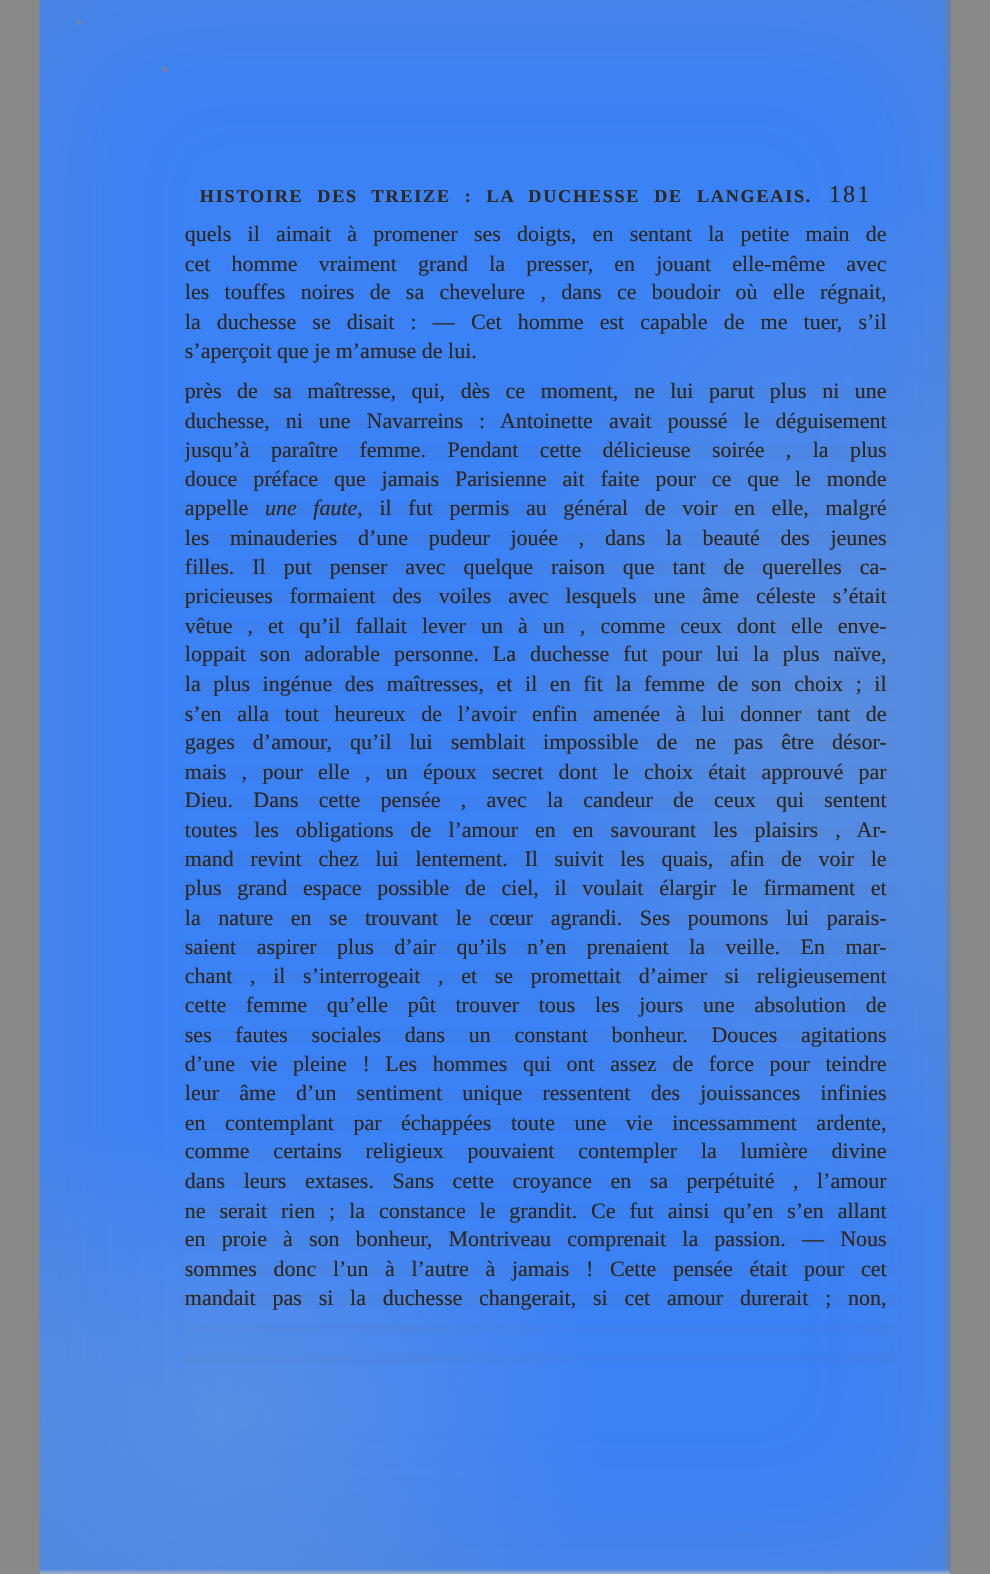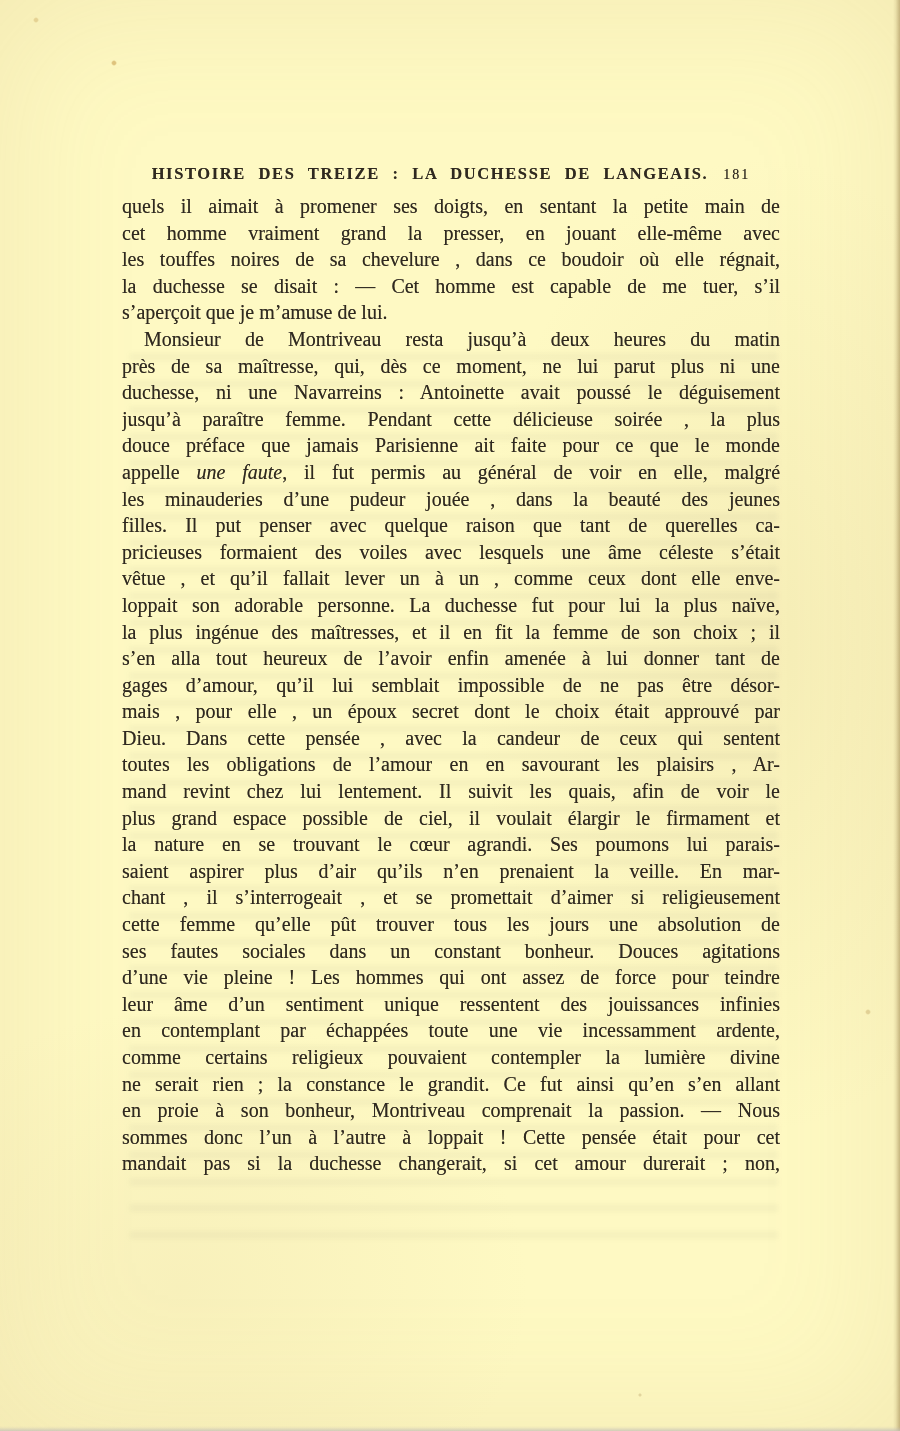--- a/index.html
+++ b/index.html
@@ -1,21 +1,21 @@
 <!DOCTYPE html>
 <html><head>
 <meta charset="utf-8">
 <style>
   html, body { margin: 0; padding: 0; background: #888; }
   .page {
     position: relative;
-    width: 900px;
+    width: 828px;
     height: 1431px;
     margin: 0 auto;
-    background: #fef9c3;
+    background: #3b82f6;
     overflow: hidden;
     font-family: "Liberation Serif", serif;
     box-shadow: inset 0 0 140px rgba(186, 158, 96, 0.16);
   }
   
   .page::before {
     content: "";
     position: absolute; inset: 0;
     background:
       radial-gradient(circle at 114px 63px, rgba(186,132,44,0.45) 0 1.5px, transparent 3px),
@@ -65,26 +65,26 @@
     margin-bottom: 9px;
     white-space: nowrap;
   }
   .running-title {
     font-size: 16.5px;
     font-weight: 700;
     letter-spacing: 1.6px;
     word-spacing: 7px;
   }
   .page-number {
-    font-size: 14px;
+    font-size: 22px;
     font-weight: 400;
     letter-spacing: 2px;
   }
 
-  .paragraph { margin: 0; }
+  .paragraph { margin: 10px; }
   .line {
     font-size: 20px;
     line-height: 26.6px;
     height: 26.6px;
     text-align: justify;
     text-align-last: justify;
     -moz-text-align-last: justify;
     white-space: normal;
     overflow: hidden;
   }
@@ -109,21 +109,20 @@
     </div>
     <div>
         <div class="paragraph">
           <div class="line"><span>quels il aimait à promener ses doigts, en sentant la petite main de</span></div>
           <div class="line"><span>cet homme vraiment grand la presser, en jouant elle-même avec</span></div>
           <div class="line"><span>les touffes noires de sa chevelure , dans ce boudoir où elle régnait,</span></div>
           <div class="line"><span>la duchesse se disait : — Cet homme est capable de me tuer, s’il</span></div>
           <div class="line no-just"><span>s’aperçoit que je m’amuse de lui.</span></div>
         </div>
         <div class="paragraph">
-          <div class="line indent"><span>Monsieur de Montriveau resta jusqu’à deux heures du matin</span></div>
           <div class="line"><span>près de sa maîtresse, qui, dès ce moment, ne lui parut plus ni une</span></div>
           <div class="line"><span>duchesse, ni une Navarreins : Antoinette avait poussé le déguisement</span></div>
           <div class="line"><span>jusqu’à paraître femme. Pendant cette délicieuse soirée , la plus</span></div>
           <div class="line"><span>douce préface que jamais Parisienne ait faite pour ce que le monde</span></div>
           <div class="line"><span>appelle </span><i>une faute</i><span>, il fut permis au général de voir en elle, malgré</span></div>
           <div class="line"><span>les minauderies d’une pudeur jouée , dans la beauté des jeunes</span></div>
           <div class="line"><span>filles. Il put penser avec quelque raison que tant de querelles ca-</span></div>
           <div class="line"><span>pricieuses formaient des voiles avec lesquels une âme céleste s’était</span></div>
           <div class="line"><span>vêtue , et qu’il fallait lever un à un , comme ceux dont elle enve-</span></div>
           <div class="line"><span>loppait son adorable personne. La duchesse fut pour lui la plus naïve,</span></div>
@@ -137,23 +136,24 @@
           <div class="line"><span>plus grand espace possible de ciel, il voulait élargir le firmament et</span></div>
           <div class="line"><span>la nature en se trouvant le cœur agrandi. Ses poumons lui parais-</span></div>
           <div class="line"><span>saient aspirer plus d’air qu’ils n’en prenaient la veille. En mar-</span></div>
           <div class="line"><span>chant , il s’interrogeait , et se promettait d’aimer si religieusement</span></div>
           <div class="line"><span>cette femme qu’elle pût trouver tous les jours une absolution de</span></div>
           <div class="line"><span>ses fautes sociales dans un constant bonheur. Douces agitations</span></div>
           <div class="line"><span>d’une vie pleine ! Les hommes qui ont assez de force pour teindre</span></div>
           <div class="line"><span>leur âme d’un sentiment unique ressentent des jouissances infinies</span></div>
           <div class="line"><span>en contemplant par échappées toute une vie incessamment ardente,</span></div>
           <div class="line"><span>comme certains religieux pouvaient contempler la lumière divine</span></div>
+          <div class="line"><span>dans leurs extases. Sans cette croyance en sa perpétuité , l’amour</span></div>
           <div class="line"><span>ne serait rien ; la constance le grandit. Ce fut ainsi qu’en s’en allant</span></div>
           <div class="line"><span>en proie à son bonheur, Montriveau comprenait la passion. — Nous</span></div>
-          <div class="line"><span>sommes donc l’un à l’autre à loppait ! Cette pensée était pour cet</span></div>
+          <div class="line"><span>sommes donc l’un à l’autre à jamais ! Cette pensée était pour cet</span></div>
           <div class="line"><span>mandait pas si la duchesse changerait, si cet amour durerait ; non,</span></div>
         </div>
       </div>
   </div>
 
   <div class="edge-right"></div>
   <div class="edge-bottom"></div>
 </div>
 
 </body></html>

